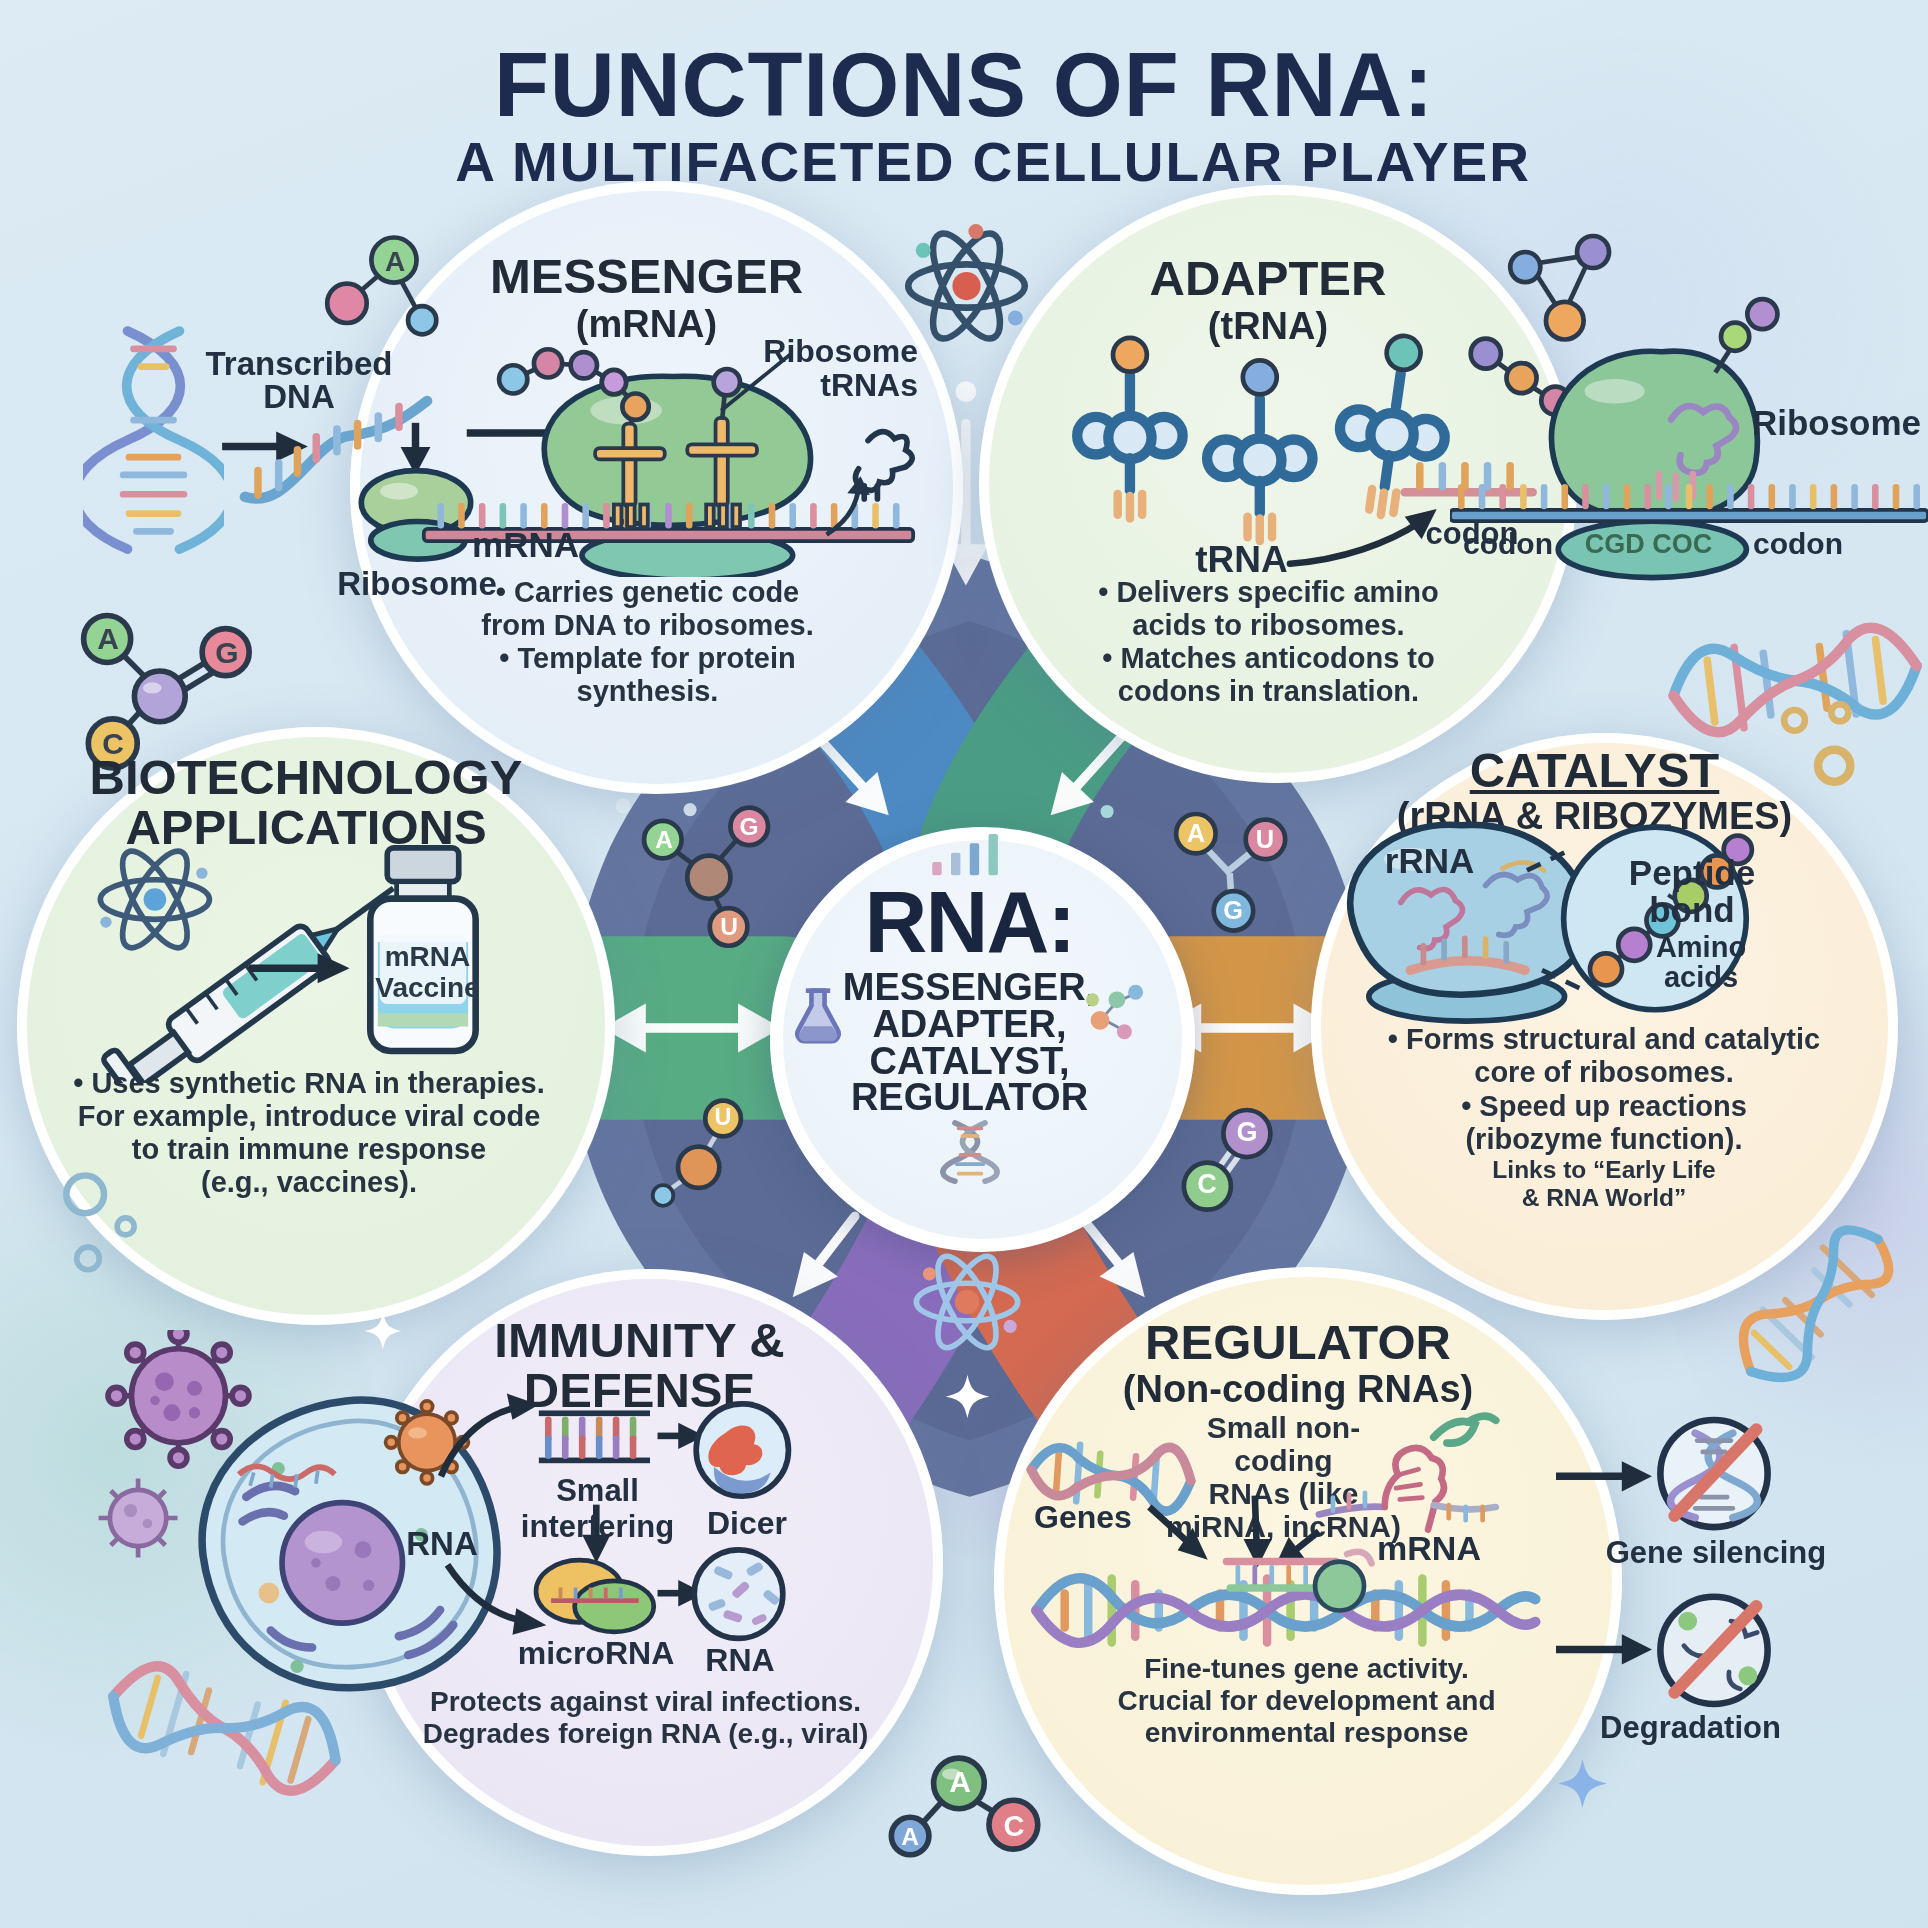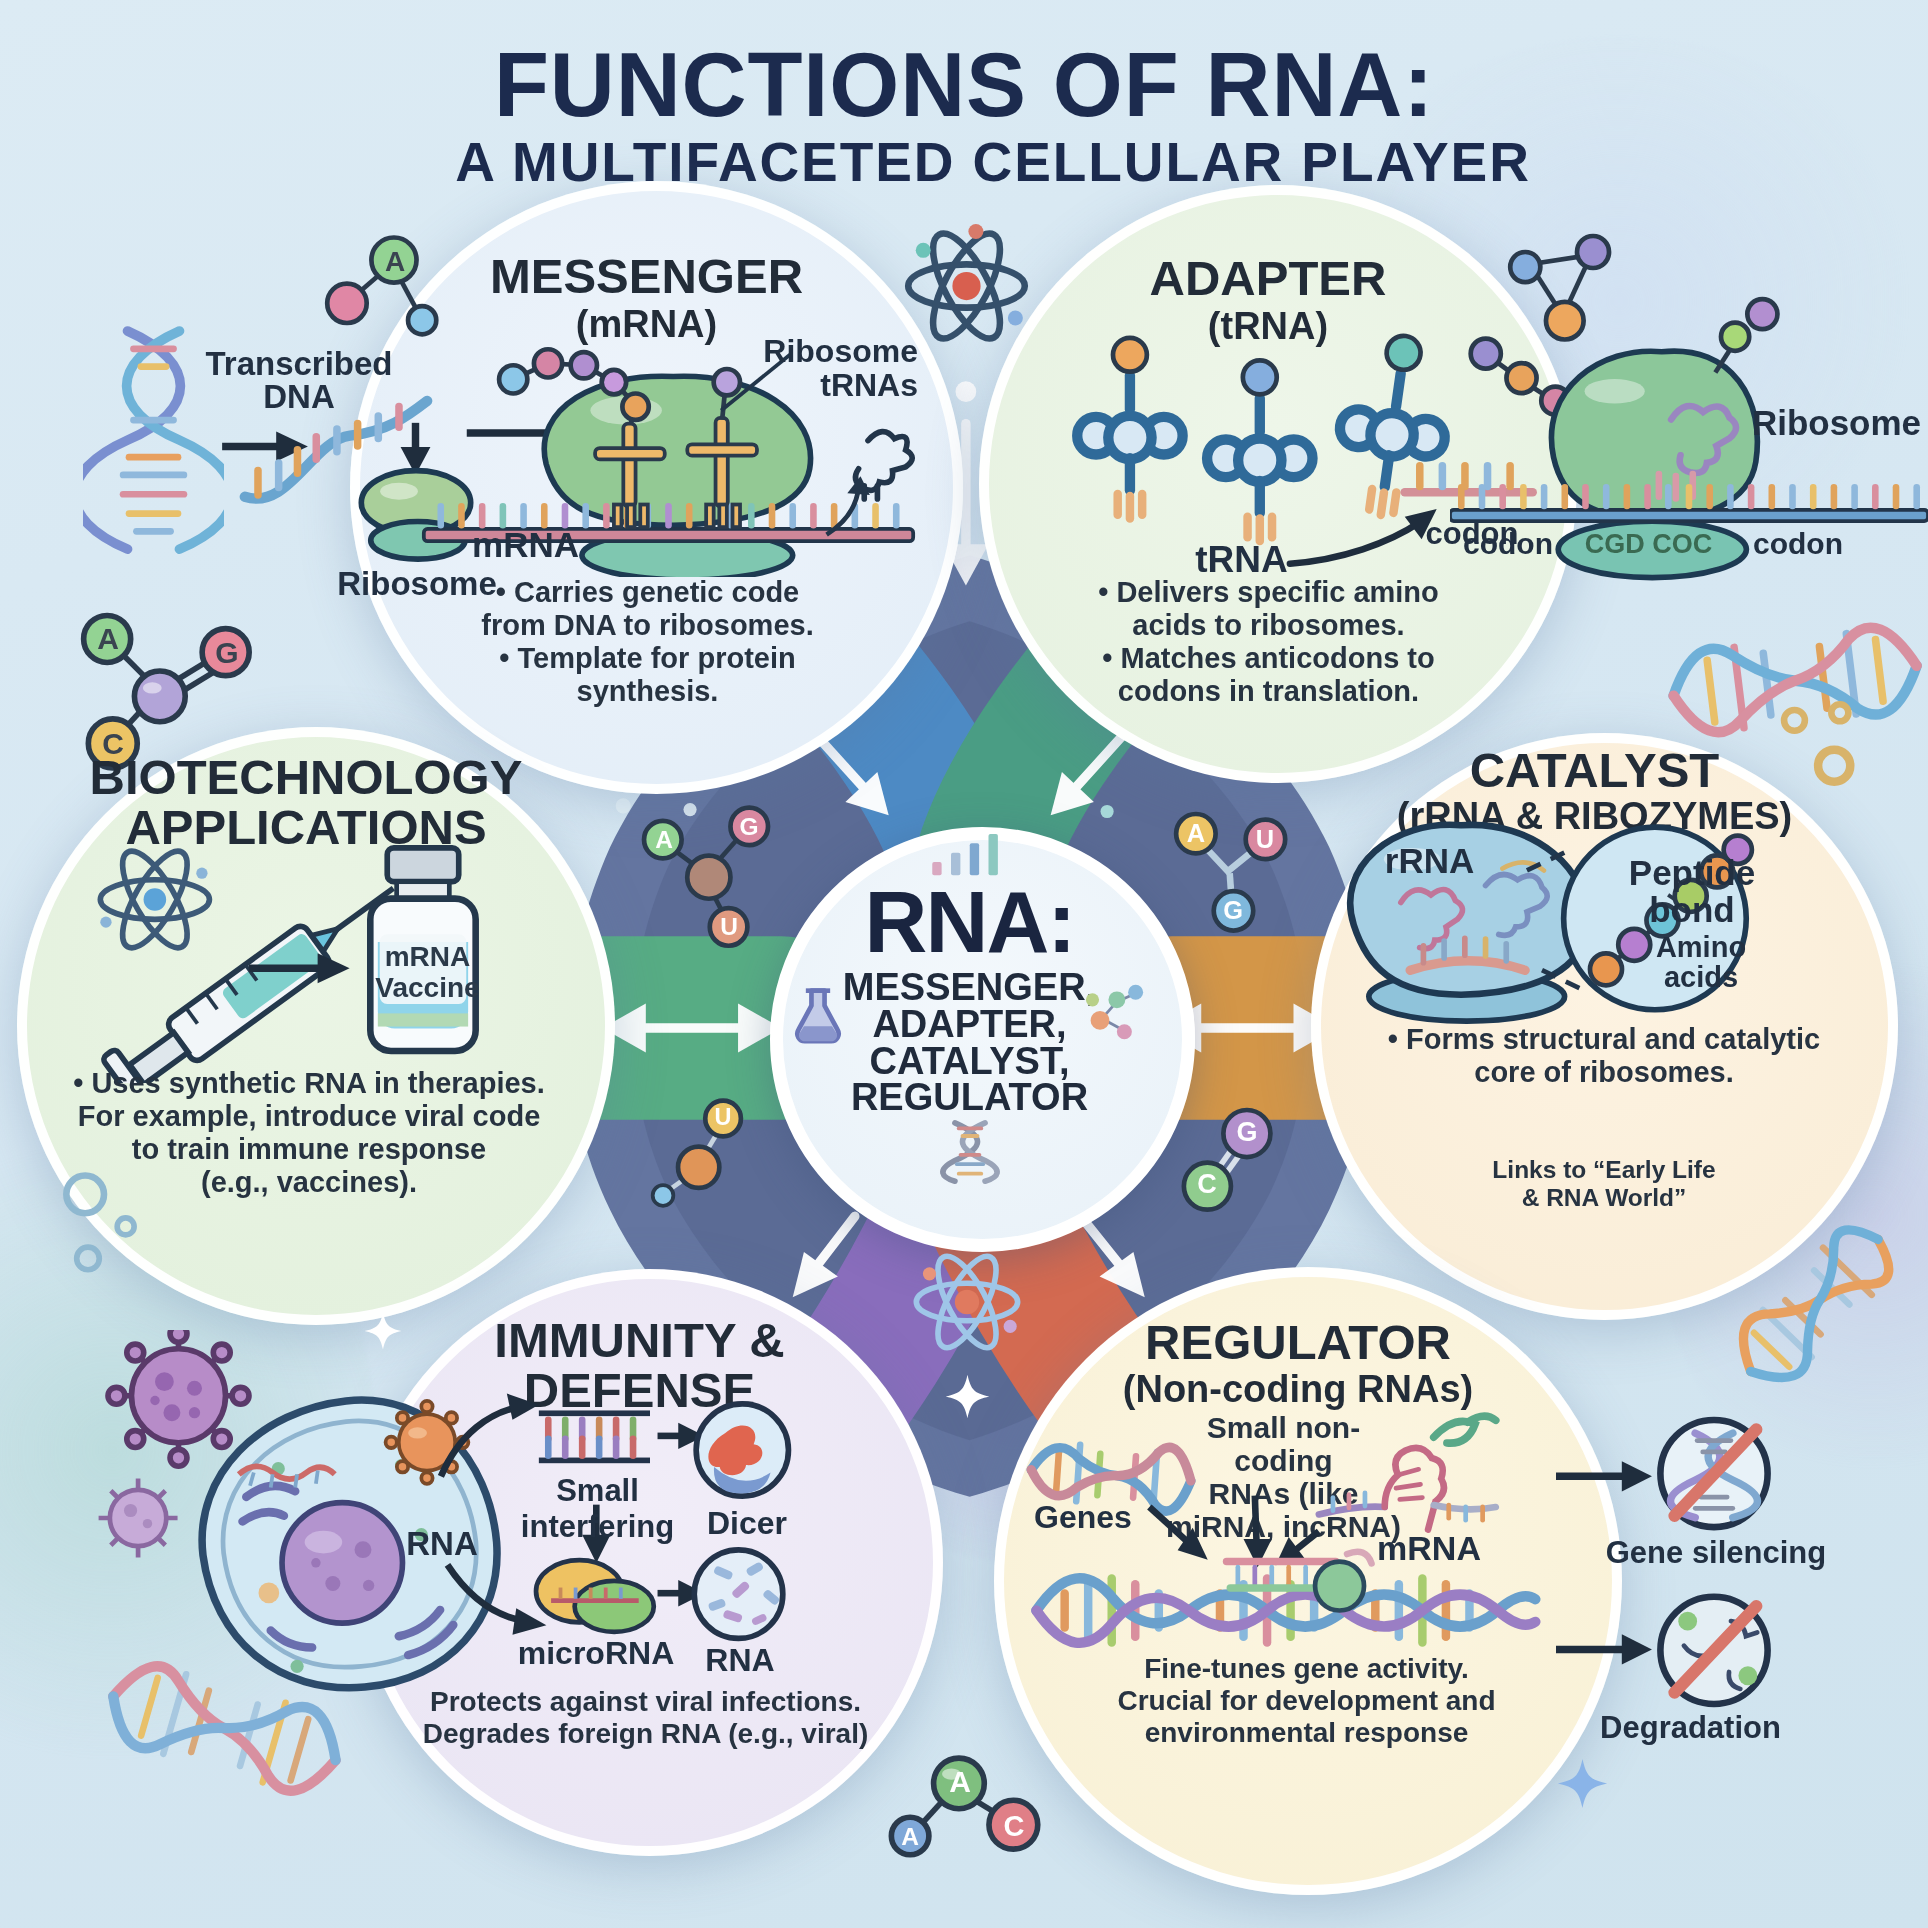--- a/index.html
+++ b/index.html
@@ -569,21 +569,21 @@
   <svg class="abs" style="left:944px;top:1370px;" width="47" height="53" viewBox="-28 -28 56 56">
     <path d="M0,-26 C4,-8 8,-4 26,0 C8,4 4,8 0,26 C-4,8 -8,4 -26,0 C-8,-4 -4,-8 0,-26 Z" fill="#fff"></path>
   </svg>
   <svg class="abs" style="left:363px;top:1311px;" width="40" height="40" viewBox="-28 -28 56 56">
     <path d="M0,-26 C4,-8 8,-4 26,0 C8,4 4,8 0,26 C-4,8 -8,4 -26,0 C-8,-4 -4,-8 0,-26 Z" fill="#fff"></path>
   </svg>
   <svg class="abs" style="left:1556px;top:1757px;" width="53" height="53" viewBox="-28 -28 56 56">
     <path d="M0,-26 C4,-8 8,-4 26,0 C8,4 4,8 0,26 C-4,8 -8,4 -26,0 C-8,-4 -4,-8 0,-26 Z" fill="#8ab4e8"></path>
   </svg>
 
-  <div class="abs ctr t sec-title" style="left:1311px;top:746px;width:567px;">CATALYST</div>
+  <div class="abs ctr t sec-title" style="left:1311px;top:746px;width:567px;text-decoration:underline;">CATALYST</div>
   <div class="abs ctr t sec-sub" style="left:1311px;top:795px;width:567px;">(rRNA &amp; RIBOZYMES)</div>
 
   <svg class="abs" style="left:1318px;top:812px;" width="576" height="212" viewBox="0 0 612 225">
 
     <ellipse cx="158" cy="196" rx="104" ry="26" fill="#8fc3da" stroke="#1e3952" stroke-width="6"></ellipse>
     <path d="M38,120 C18,58 80,8 152,14 C228,8 292,62 286,122 C282,164 238,192 152,194 C80,194 52,164 38,120 Z" fill="#a7d0e4" stroke="#1e3952" stroke-width="7"></path>
     <ellipse cx="100" cy="50" rx="30" ry="12" fill="#fff" opacity=".45"></ellipse>
     <g fill="none" stroke-linecap="round">
       <path d="M88,96 q14,-22 32,-8 q18,-14 26,6 q14,8 2,20 l-12,8 q4,14 -12,14 q-2,12 -16,8" stroke="#c0769a" stroke-width="6"></path>
       <path d="M178,78 q16,-20 34,-6 q20,-12 26,8 q12,10 -2,20 l-14,6 q4,16 -12,16 q-4,12 -18,8" stroke="#7a8fc0" stroke-width="6"></path>
@@ -620,20 +620,22 @@
     <circle cx="446" cy="40" r="15" fill="#b67fd0" stroke="#2a3a4c" stroke-width="5"></circle>
   </svg>
   <div class="abs ctr t lbl" style="left:1373px;top:841px;width:113px;font-size:35px;">rRNA</div>
   <div class="abs ctr t prl lbl" style="left:1626px;top:855px;width:132px;font-size:35px;line-height:1.05;">Peptide
 bond</div>
   <div class="abs ctr t prl lbl" style="left:1640px;top:932px;width:122px;font-size:29px;line-height:1.05;">Amino
 acids</div>
 
   <div class="abs ctr t prl body-txt" style="left:1331px;top:1023px;width:546px;">• Forms structural and catalytic
 core of ribosomes.</div>
+  <div class="abs ctr t prl body-txt" style="left:1331px;top:1090px;width:546px;">• Speed up reactions
+(ribozyme function).</div>
   <div class="abs ctr t prl small-txt" style="left:1331px;top:1156px;width:546px;">Links to “Early Life
 &amp; RNA World”</div>
 
   <div class="abs ctr t prl sec-title" style="left:356px;top:1316px;width:567px;">IMMUNITY &amp;
 DEFENSE</div>
 
   <svg class="abs" style="left:89px;top:1330px;" width="179" height="235" viewBox="0 0 190 250">
     <g stroke="#5a3a6a" stroke-width="6">
       <g>
         <line x1="95" y1="70" x2="95" y2="2"></line>

